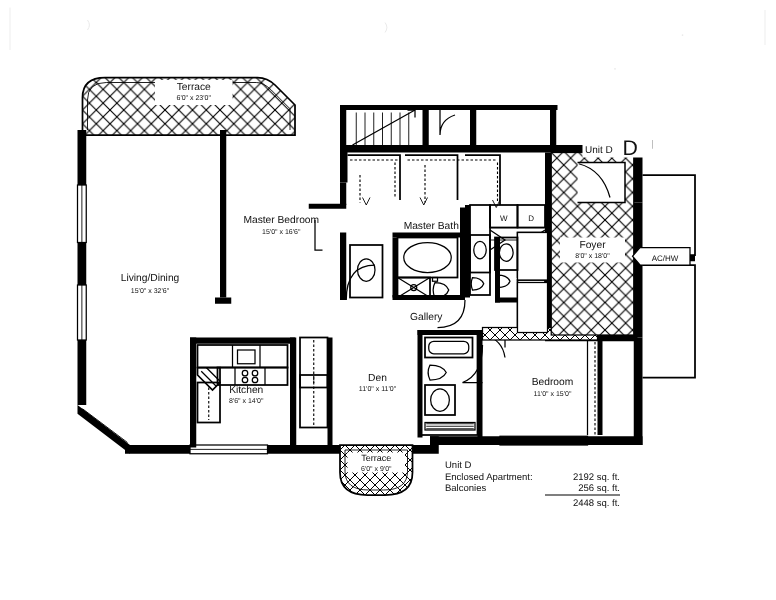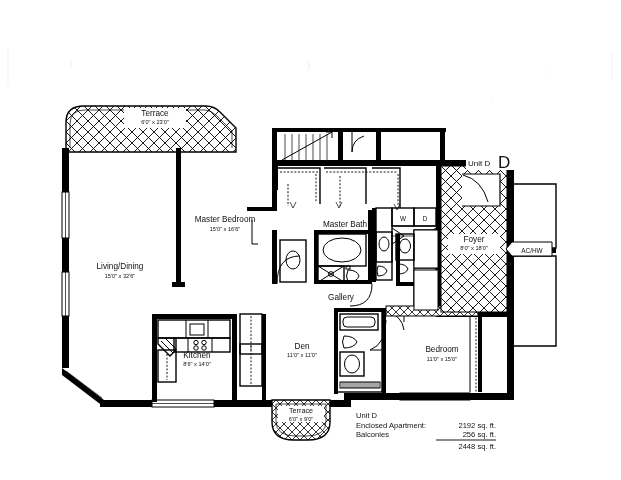--- a/index.html
+++ b/index.html
@@ -2,21 +2,21 @@
 <html><head>
 <meta charset="utf-8">
 <style>
   html,body{margin:0;padding:0;background:#fff;}
   body{
     width:621px;height:480px;overflow:hidden;
     font-family:"Liberation Sans", sans-serif;
     color:#000;
     position:relative;
   }
-  #plan-root{position:absolute;inset:0;background:#bef264;margin-top:44px;}
+  #plan-root{position:absolute;inset:0;background:#bef264;}
   svg{display:block;}
   .rm-name{font-family:"Liberation Sans",sans-serif;font-size:8.2px;fill:#111;text-anchor:middle;}
   .rm-dim{font-family:"Liberation Sans",sans-serif;font-size:5.6px;fill:#111;text-anchor:middle;}
   .rm-name-sm{font-family:"Liberation Sans",sans-serif;font-size:7.2px;fill:#111;text-anchor:middle;}
   .lbl-small{font-family:"Liberation Sans",sans-serif;font-size:6.4px;fill:#111;text-anchor:middle;}
   .unit-small{font-family:"Liberation Sans",sans-serif;font-size:8px;fill:#111;text-anchor:start;}
   .unit-big{font-family:"Liberation Sans",sans-serif;font-size:17px;fill:#111;text-anchor:start;}
   .area-txt{font-family:"Liberation Sans",sans-serif;font-size:7.6px;fill:#111;text-anchor:start;}
   .area-num{font-family:"Liberation Sans",sans-serif;font-size:7.6px;fill:#111;text-anchor:end;}
   .wall{fill:#000;}

